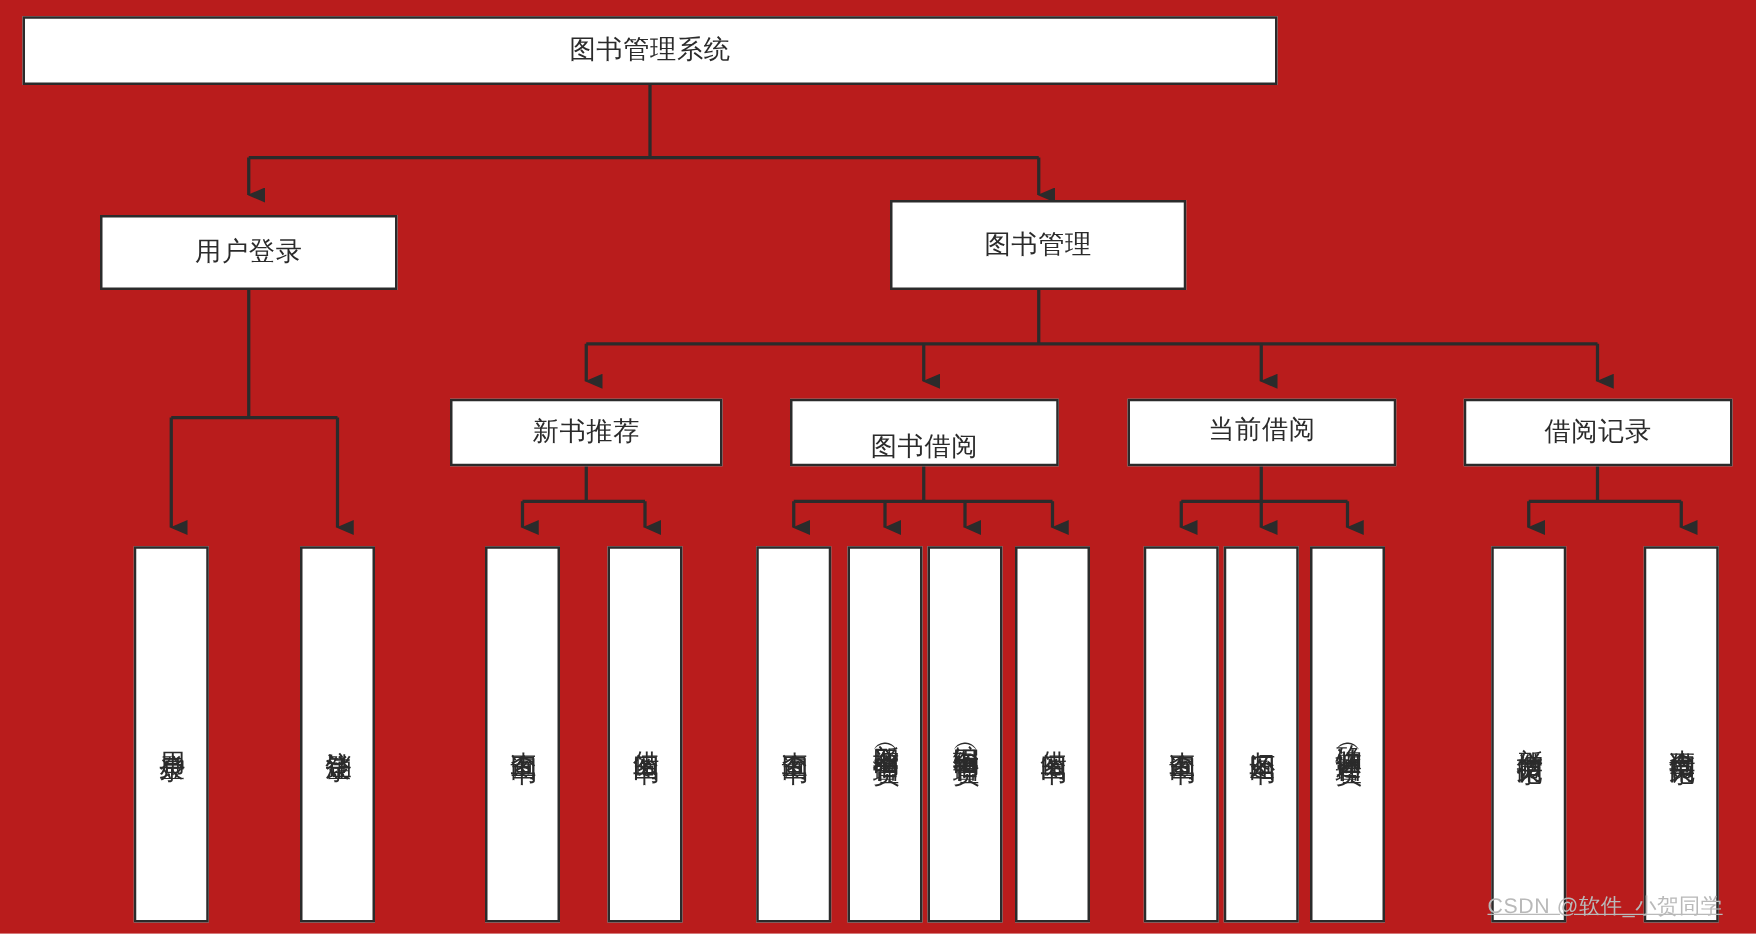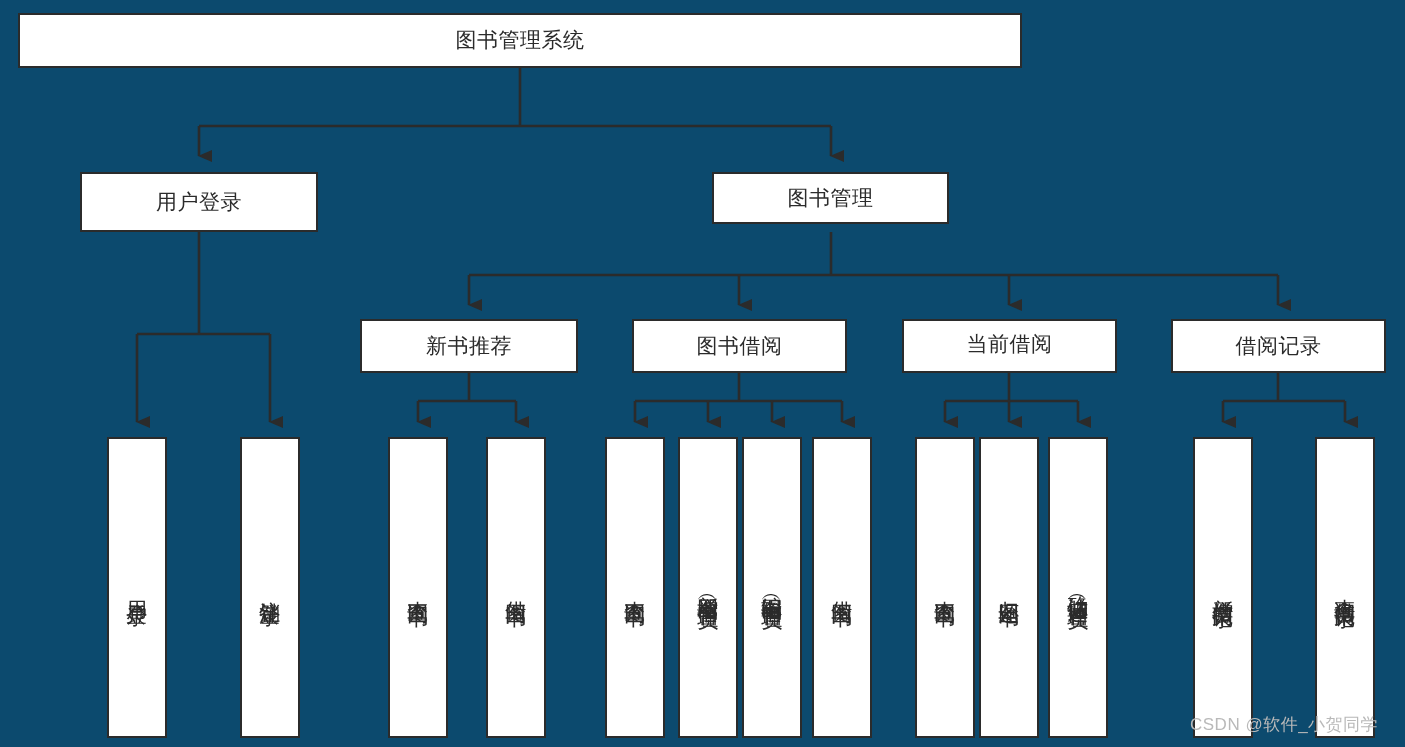--- a/index.html
+++ b/index.html
@@ -7,21 +7,21 @@
     padding: 0;
     background: #ffffff;
   }
   body {
     font-family: "Liberation Sans", "DejaVu Sans", sans-serif;
   }
   #canvas {
     position: relative;
     width: 1405px;
     height: 747px;
-    background: #0c4a6e;
+    background: #b91c1c;
     overflow: hidden;
   }
   svg.edges {
     position: absolute;
     left: 0;
     top: 0;
     width: 1405px;
     height: 747px;
     pointer-events: none;
   }
@@ -56,20 +56,21 @@
     justify-content: center;
   }
   .watermark {
     position: absolute;
     left: 1190px;
     top: 713px;
     font-size: 17px;
     color: #b9b9b9;
     white-space: nowrap;
     letter-spacing: 0.5px;
+    text-decoration: underline;
   }
 </style>
 </head>
 <body>
 
 <div id="canvas">
 
   <svg class="edges" viewBox="0 0 1405 747" xmlns="http://www.w3.org/2000/svg">
     <defs>
       <marker id="arrow" viewBox="0 0 12 14" refX="6" refY="13" markerWidth="12" markerHeight="14" orient="auto-start-reverse" markerUnits="userSpaceOnUse">
@@ -123,29 +124,29 @@
   </svg>
 
   <div class="node" style="left:18px; top:13px; width:1004px; height:55px;">
     <span class="node-label">图书管理系统</span>
   </div>
 
   <div class="node" style="left:80px; top:172px; width:238px; height:60px;">
     <span class="node-label">用户登录</span>
   </div>
 
-  <div class="node" style="left:712px; top:172px; width:237px; height:52px;">
+  <div class="node" style="left:712px; top:160px; width:237px; height:72px;">
     <span class="node-label">图书管理</span>
   </div>
 
   <div class="node" style="left:360px; top:319px; width:218px; height:54px;">
     <span class="node-label">新书推荐</span>
   </div>
 
-  <div class="node" style="left:632px; top:319px; width:215px; height:54px;">
+  <div class="node" style="left:632px; top:319px; width:215px; height:54px;align-items:flex-end;">
     <span class="node-label">图书借阅</span>
   </div>
 
   <div class="node" style="left:902px; top:319px; width:215px; height:54px;font-family:Liberation Mono, monospace;">
     <span class="node-label">当前借阅</span>
   </div>
 
   <div class="node" style="left:1171px; top:319px; width:215px; height:54px;align-items:center;">
     <span class="node-label">借阅记录</span>
   </div>

